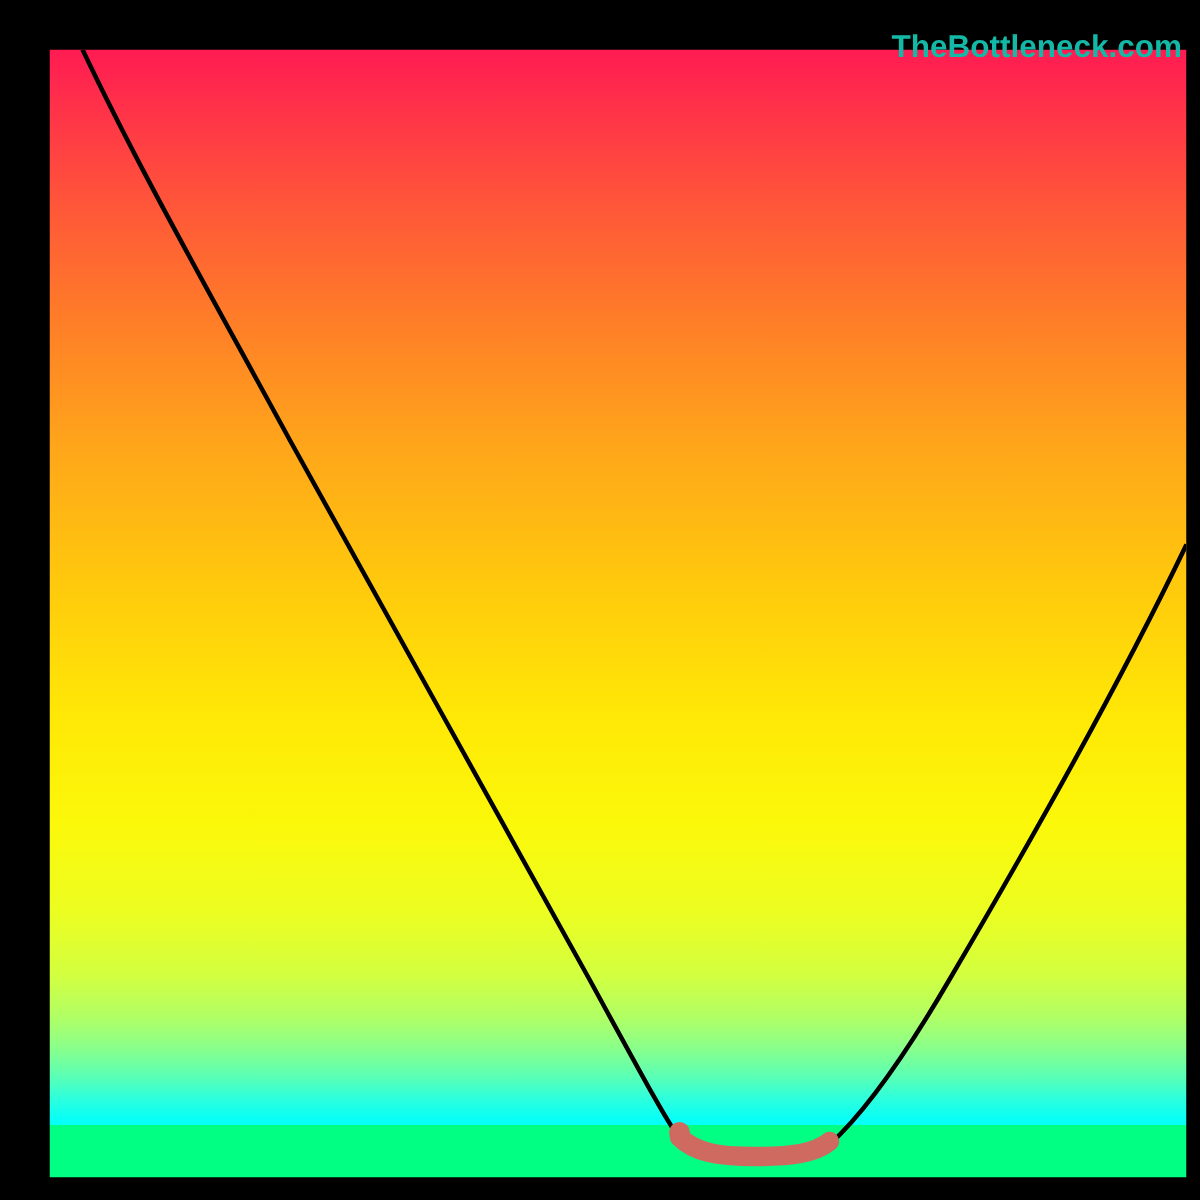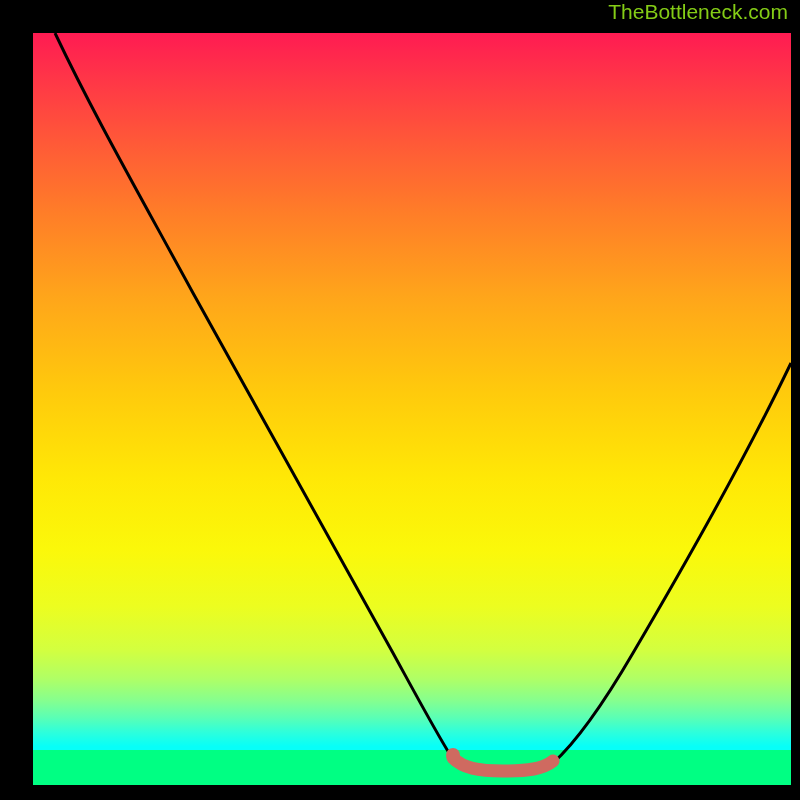--- a/index.html
+++ b/index.html
@@ -5,25 +5,25 @@
   * { margin: 0; padding: 0; box-sizing: border-box; }
   body {
     width: 800px;
     height: 800px;
     background: #000;
     position: relative;
     font-family: Arial, sans-serif;
   }
   .watermark {
     position: absolute;
-    top: 0;
+    top: 20px;
     right: 12px;
-    color: #84cc16;
+    color: #14b8a6;
     font-size: 21px;
-    font-weight: 400;
+    font-weight: 700;
     z-index: 10;
   }
   .plot-area {
     position: absolute;
     left: 33px;
     top: 33px;
     width: 758px;
     height: 752px;
     overflow: hidden;
   }

